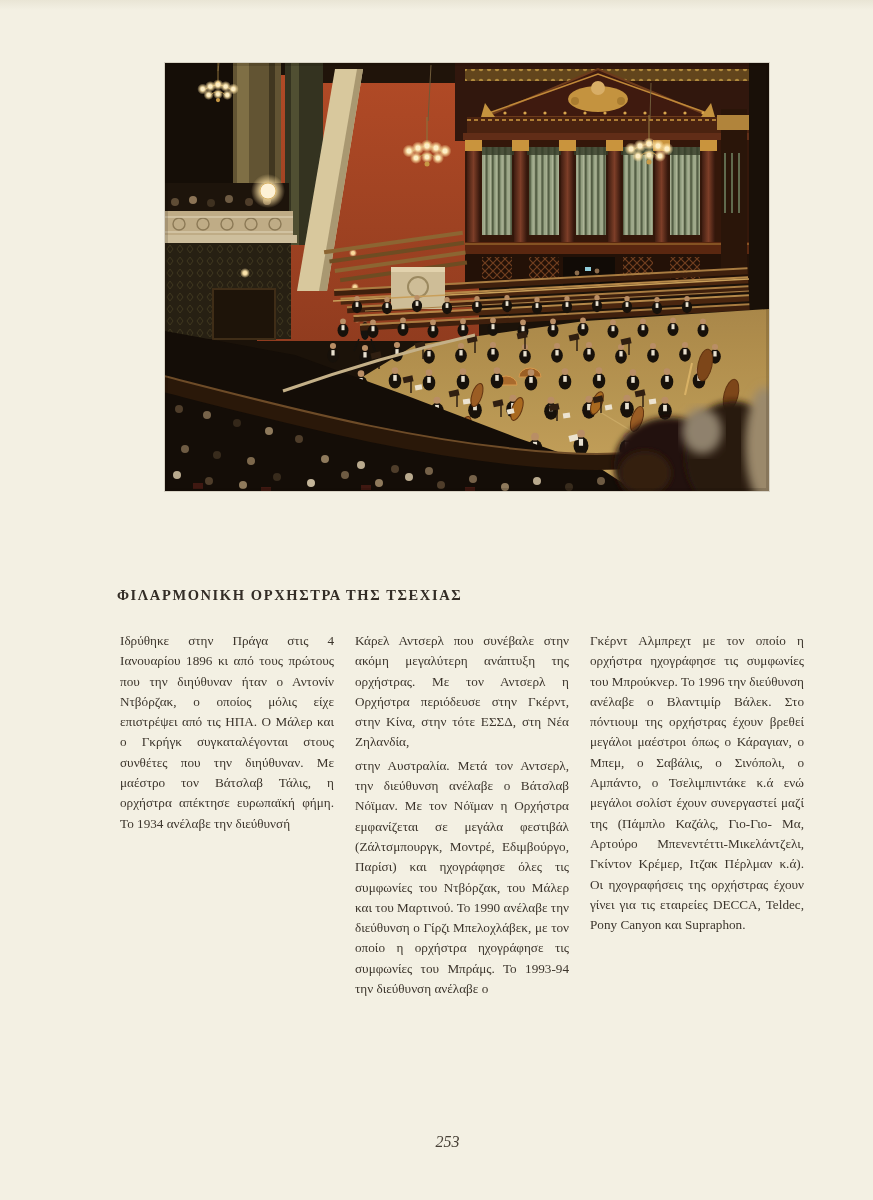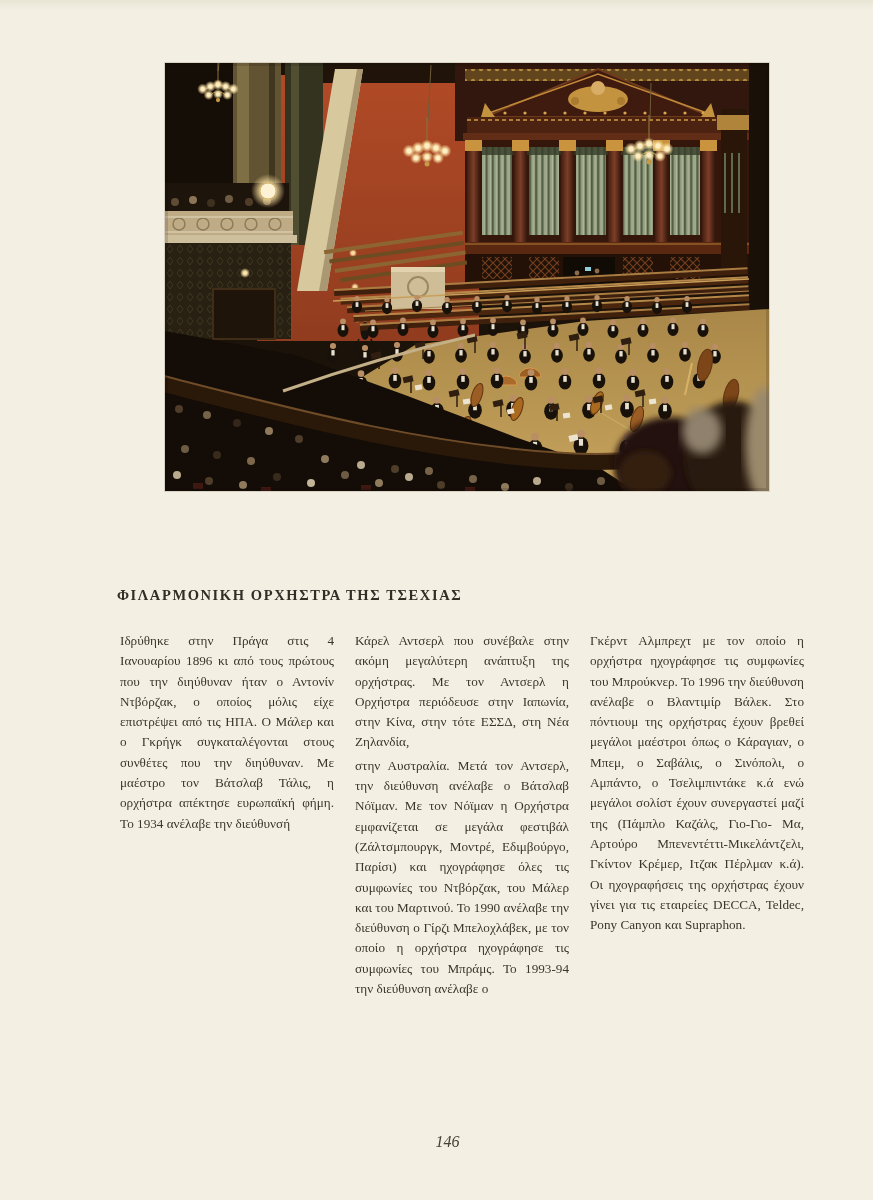--- a/index.html
+++ b/index.html
@@ -469,22 +469,22 @@
     </svg>
   </figure>
 
   <h1 class="heading">ΦΙΛΑΡΜΟΝΙΚΗ ΟΡΧΗΣΤΡΑ ΤΗΣ ΤΣΕΧΙΑΣ</h1>
 
   <div class="columns">
     <div class="col">
         <p class="para">Ιδρύθηκε στην Πράγα στις 4 Ιανουαρίου 1896 κι από τους πρώτους που την διηύθυναν ήταν ο Αντονίν Ντβόρζακ, ο οποίος μόλις είχε επιστρέψει από τις ΗΠΑ. Ο Μάλερ και ο Γκρήγκ συγκαταλέγονται στους συνθέτες που την διηύθυναν. Με μαέστρο τον Βάτσλαβ Τάλις, η ορχήστρα απέκτησε ευρωπαϊκή φήμη. Το 1934 ανέλαβε την διεύθυνσή</p>
       </div>
     <div class="col">
-        <p class="para">Κάρελ Αντσερλ που συνέβαλε στην ακόμη μεγαλύτερη ανάπτυξη της ορχήστρας. Με τον Αντσερλ η Ορχήστρα περιόδευσε στην Ιαπωνία, στην Κίνα, στην τότε ΕΣΣΔ, στη Νέα Ζηλανδία,</p>
+        <p class="para">Κάρελ Αντσερλ που συνέβαλε στην ακόμη μεγαλύτερη ανάπτυξη της ορχήστρας. Με τον Αντσερλ η Ορχήστρα περιόδευσε στην Γκέρντ, στην Κίνα, στην τότε ΕΣΣΔ, στη Νέα Ζηλανδία,</p>
         <p class="para">στην Αυστραλία. Μετά τον Αντσερλ, την διεύθυνση ανέλαβε ο Βάτσλαβ Νόϊμαν. Με τον Νόϊμαν η Ορχήστρα εμφανίζεται σε μεγάλα φεστιβάλ (Ζάλτσμπουργκ, Μοντρέ, Εδιμβούργο, Παρίσι) και ηχογράφησε όλες τις συμφωνίες του Ντβόρζακ, του Μάλερ και του Μαρτινού. Το 1990 ανέλαβε την διεύθυνση ο Γίρζι Μπελοχλάβεκ, με τον οποίο η ορχήστρα ηχογράφησε τις συμφωνίες του Μπράμς. Το 1993-94 την διεύθυνση ανέλαβε ο</p>
       </div>
     <div class="col">
         <p class="para">Γκέρντ Αλμπρεχτ με τον οποίο η ορχήστρα ηχογράφησε τις συμφωνίες του Μπρούκνερ. Το 1996 την διεύθυνση ανέλαβε ο Βλαντιμίρ Βάλεκ. Στο πόντιουμ της ορχήστρας έχουν βρεθεί μεγάλοι μαέστροι όπως ο Κάραγιαν, ο Μπεμ, ο Σαβάλις, ο Σινόπολι, ο Αμπάντο, ο Τσελιμπιντάκε κ.ά ενώ μεγάλοι σολίστ έχουν συνεργαστεί μαζί της (Πάμπλο Καζάλς, Γιο-Γιο- Μα, Αρτούρο Μπενεντέττι-Μικελάντζελι, Γκίντον Κρέμερ, Ιτζακ Πέρλμαν κ.ά). Οι ηχογραφήσεις της ορχήστρας έχουν γίνει για τις εταιρείες DECCA, Teldec, Pony Canyon και Supraphon.</p>
       </div>
   </div>
 
-  <div class="pagenum">146</div>
+  <div class="pagenum">253</div>
 </div>
 
 </body></html>

